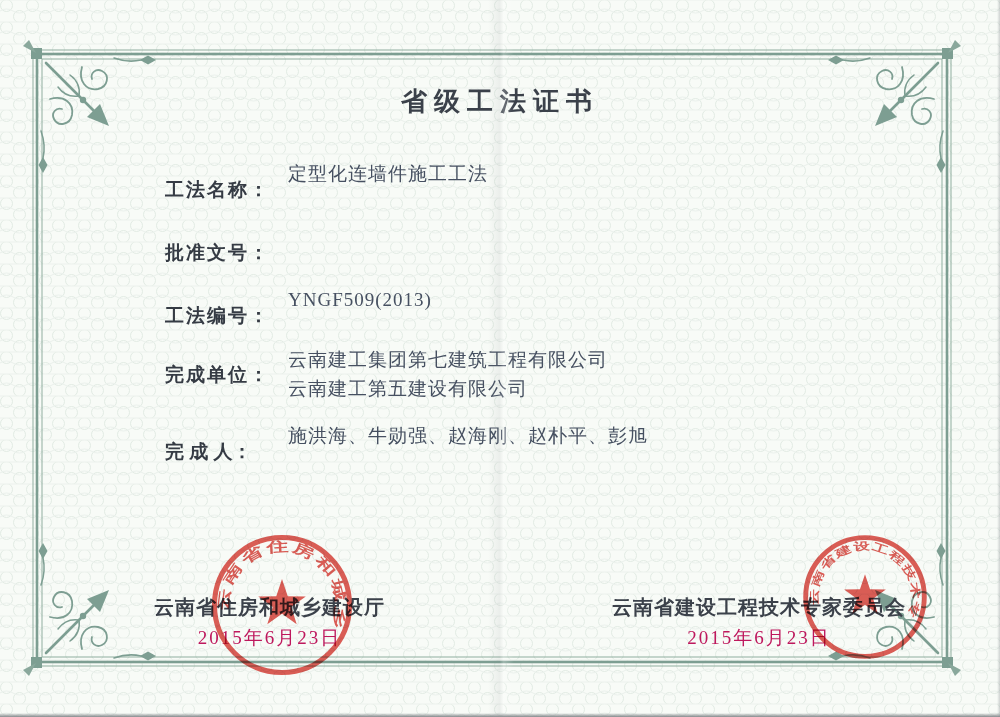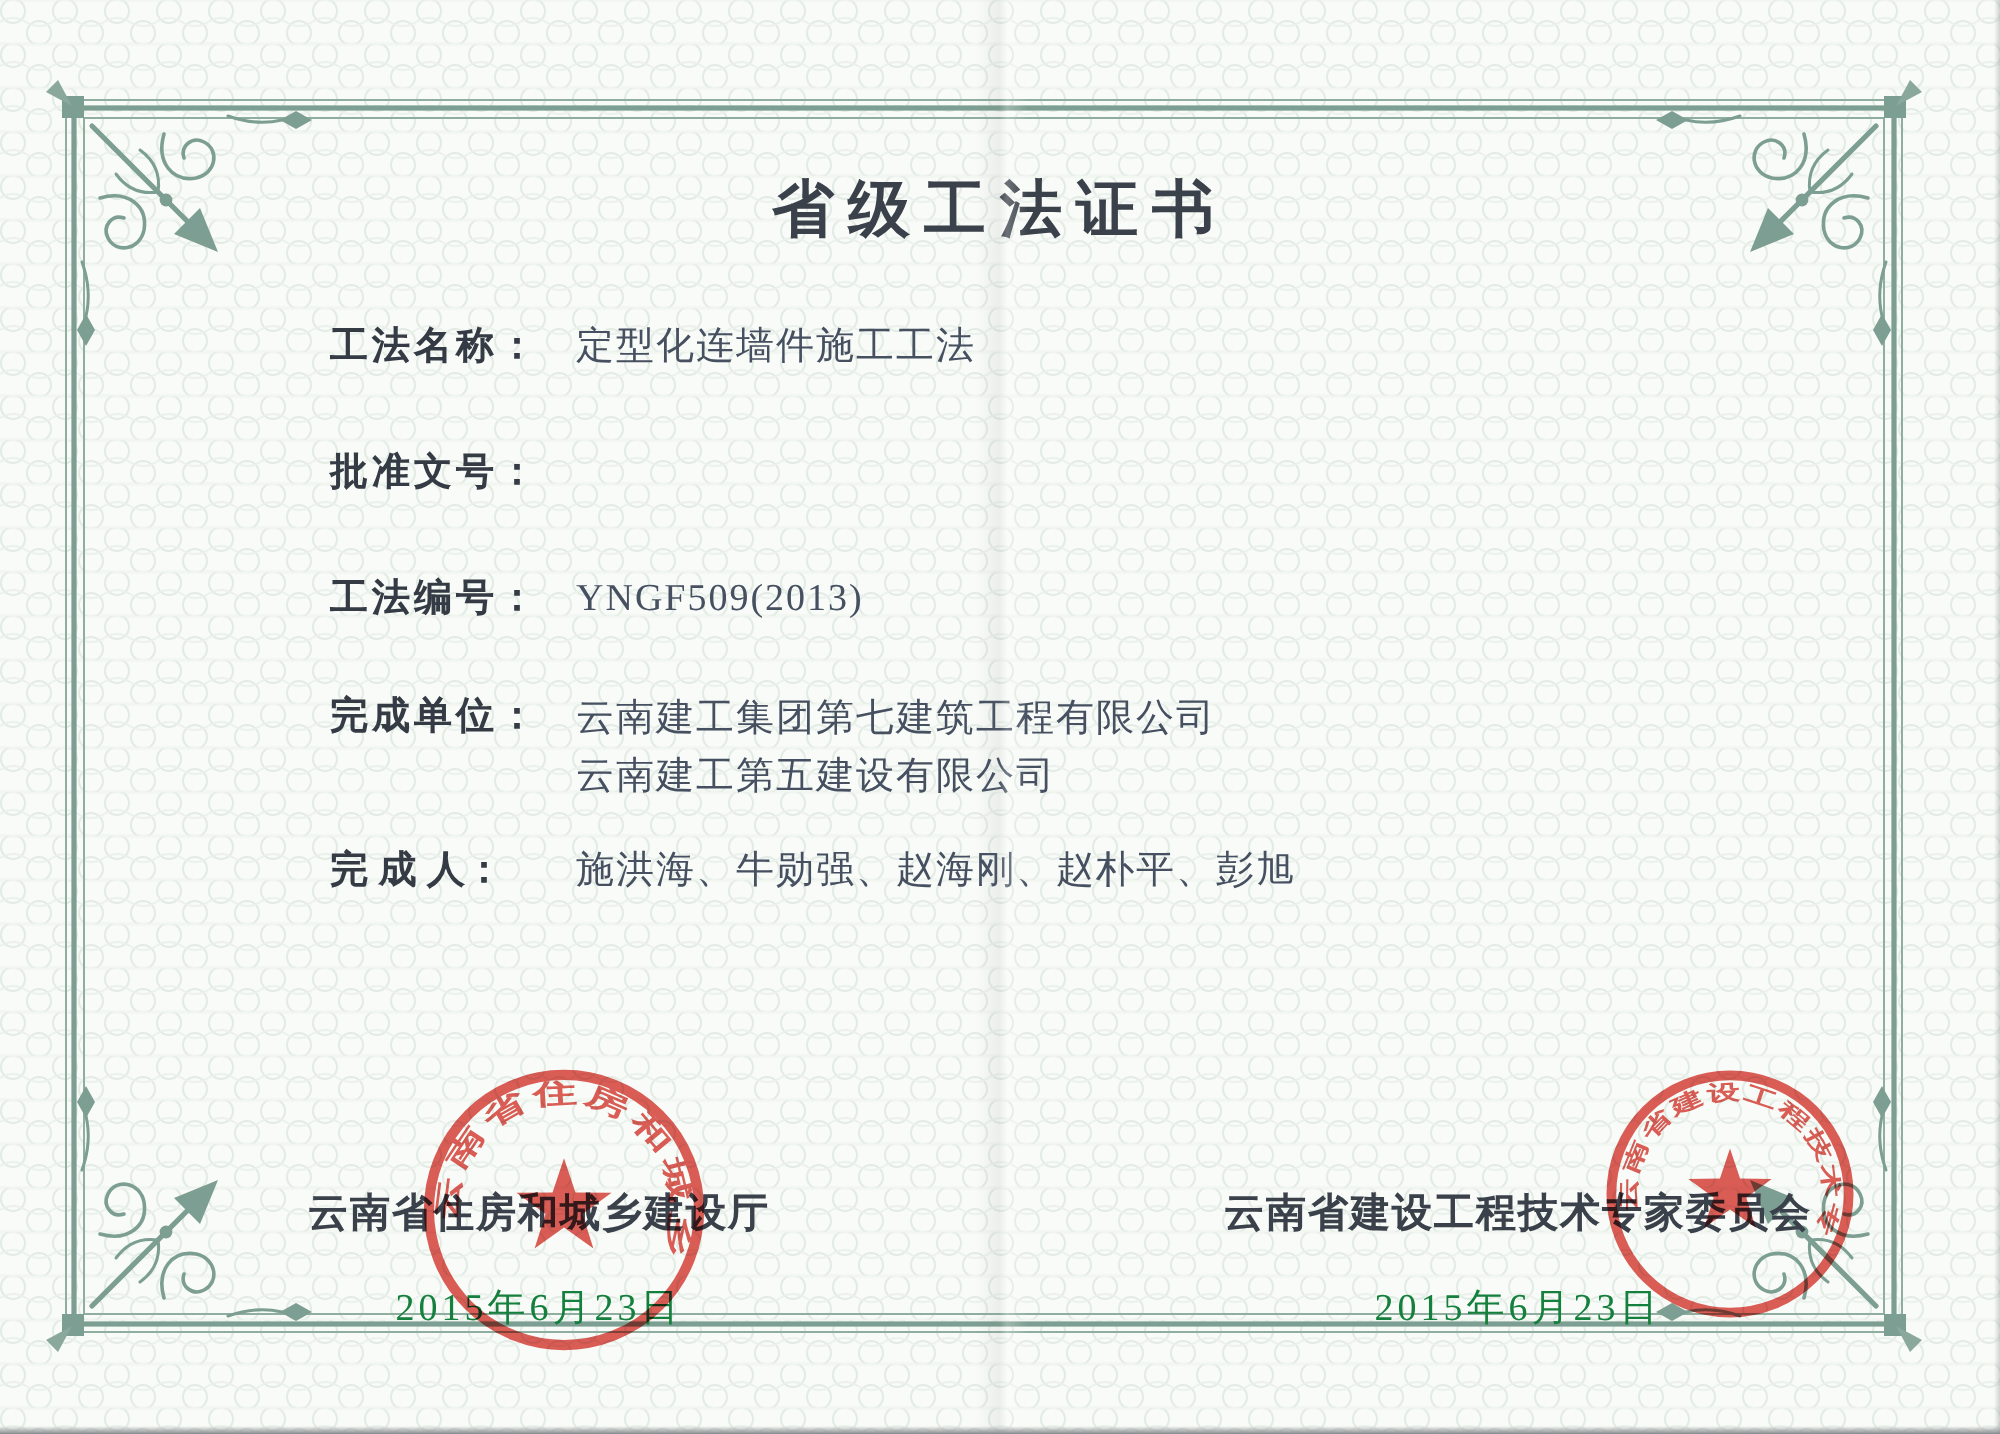--- a/index.html
+++ b/index.html
@@ -6,33 +6,33 @@
   .page{
     position:relative;width:1000px;height:717px;overflow:hidden;
     background:#f7faf6;
     font-family:"Liberation Sans","DejaVu Sans",sans-serif;
   }
   svg.bg-layer{position:absolute;left:0;top:0;width:1000px;height:717px;display:block;}
 
   
   .cert-title{
     position:absolute;top:84px;left:0;width:100%;
-    text-align:center;font-size:31px;font-weight:700;letter-spacing:7px;
+    text-align:center;font-size:26px;font-weight:700;letter-spacing:7px;
     color:#3b414a;
     font-family:"Liberation Serif","DejaVu Serif",serif;
   }
 
   
   .field-row{
     position:absolute;left:165px;display:flex;align-items:flex-start;
     font-size:19px;line-height:27px;white-space:nowrap;
   }
   .field-label{
     font-weight:700;color:#353b44;letter-spacing:2px;
-    width:107px;flex:0 0 107px;
+    width:107px;flex:0 0 107px;margin-top:16px;
   }
   .field-value{
     color:#465061;letter-spacing:1px;margin-left:16px;
     font-family:"Liberation Serif","DejaVu Serif",serif;
   }
   .field-value .vline{display:block;line-height:29px;}
   .row-1{top:160px}
   .row-2{top:223px}
   .row-3{top:286px}
   .row-4{top:345px}
@@ -40,21 +40,21 @@
   .row-5 .field-label{letter-spacing:0;}
 
   
   .issuer{position:absolute;text-align:center;}
   .issuer-left{left:112px;top:594px;width:315px;}
   .issuer-right{left:598px;top:594px;width:322px;}
   .issuer-name{
     font-size:20px;font-weight:700;letter-spacing:1px;color:#3b414a;line-height:26px;
   }
   .issuer-date{
-    font-size:19px;font-weight:500;letter-spacing:2px;color:#15803d;line-height:26px;margin-top:22px;
+    font-size:19px;font-weight:500;letter-spacing:2px;color:#be185d;line-height:26px;margin-top:5px;
     font-family:"Liberation Serif","DejaVu Serif",serif;
   }
 
   
   .seal{position:absolute;mix-blend-mode:multiply;opacity:.82;}
   .seal-left{left:208px;top:531px;width:148px;height:148px;}
   .seal-right{left:800px;top:532px;width:130px;height:130px;}
   .seal text{
     font-family:"Liberation Sans","DejaVu Sans",sans-serif;
     font-weight:700;fill:#d93a33;

